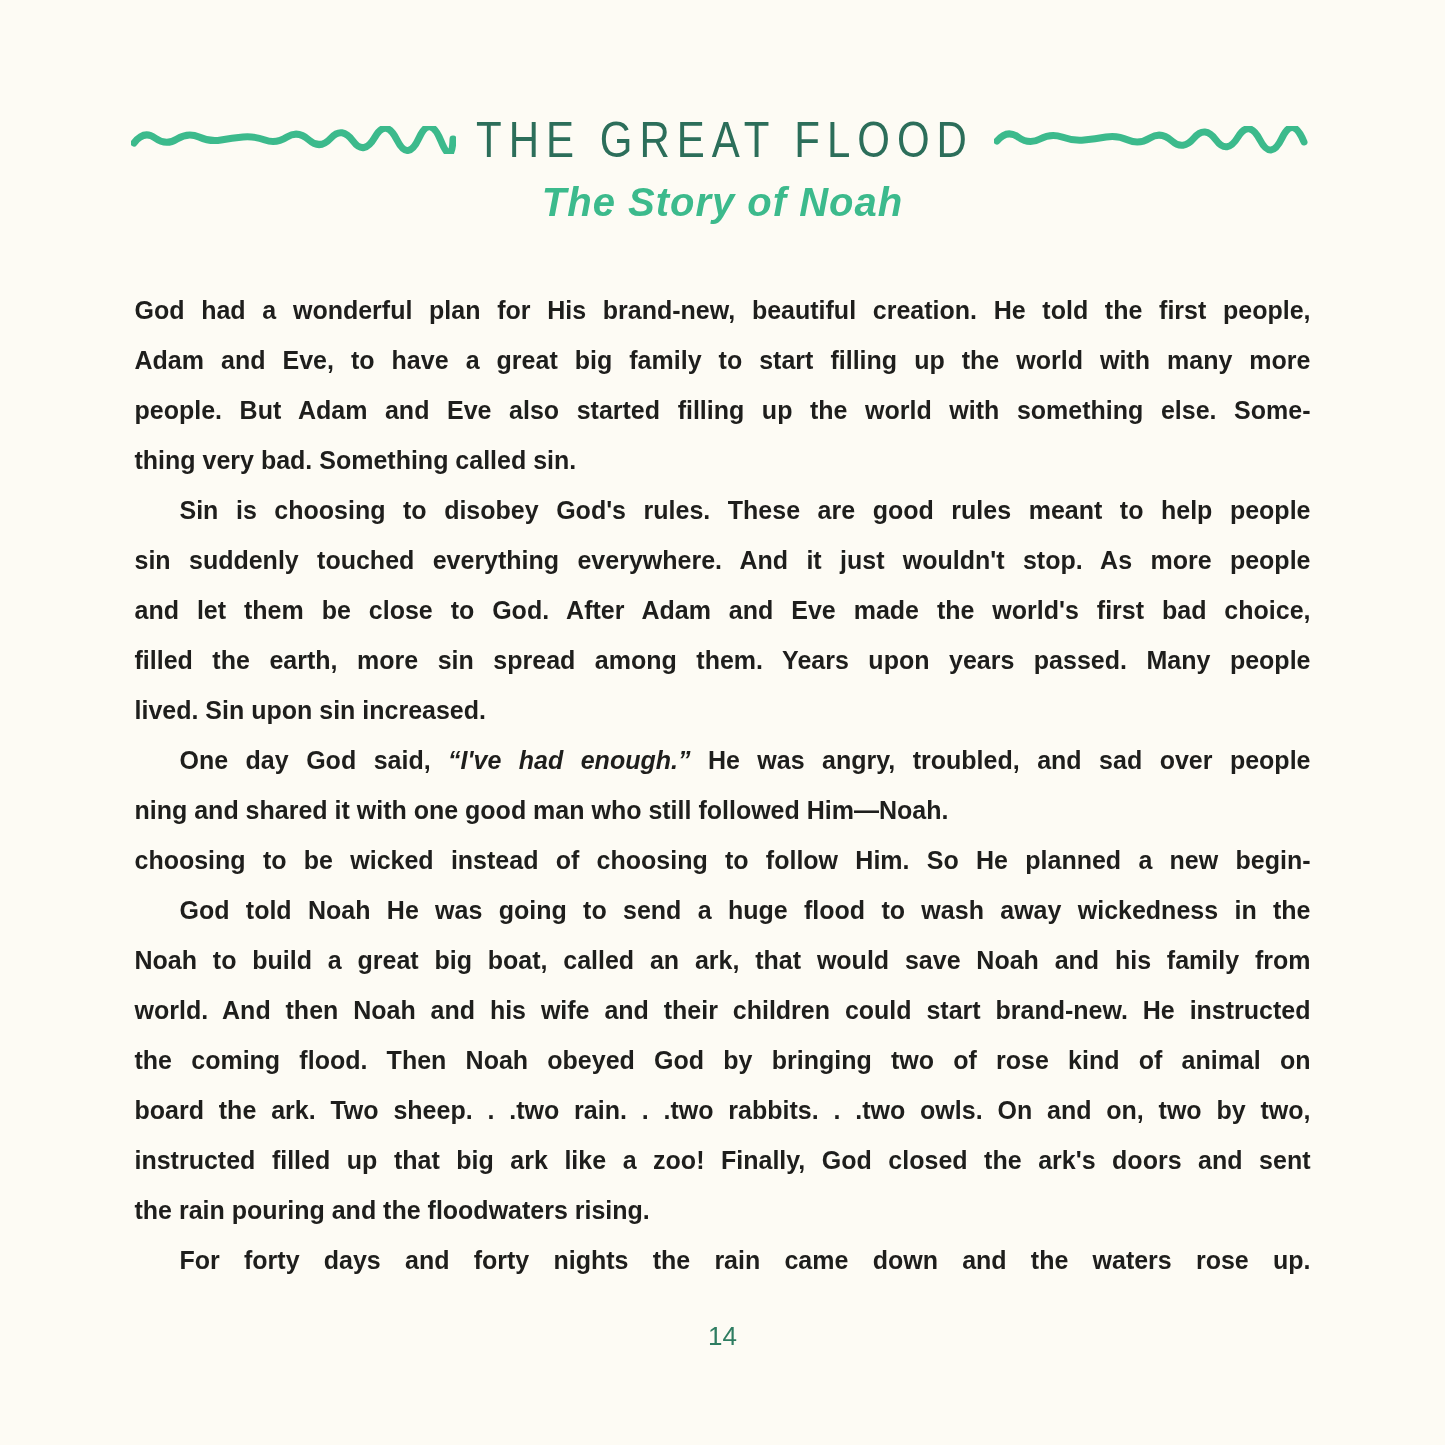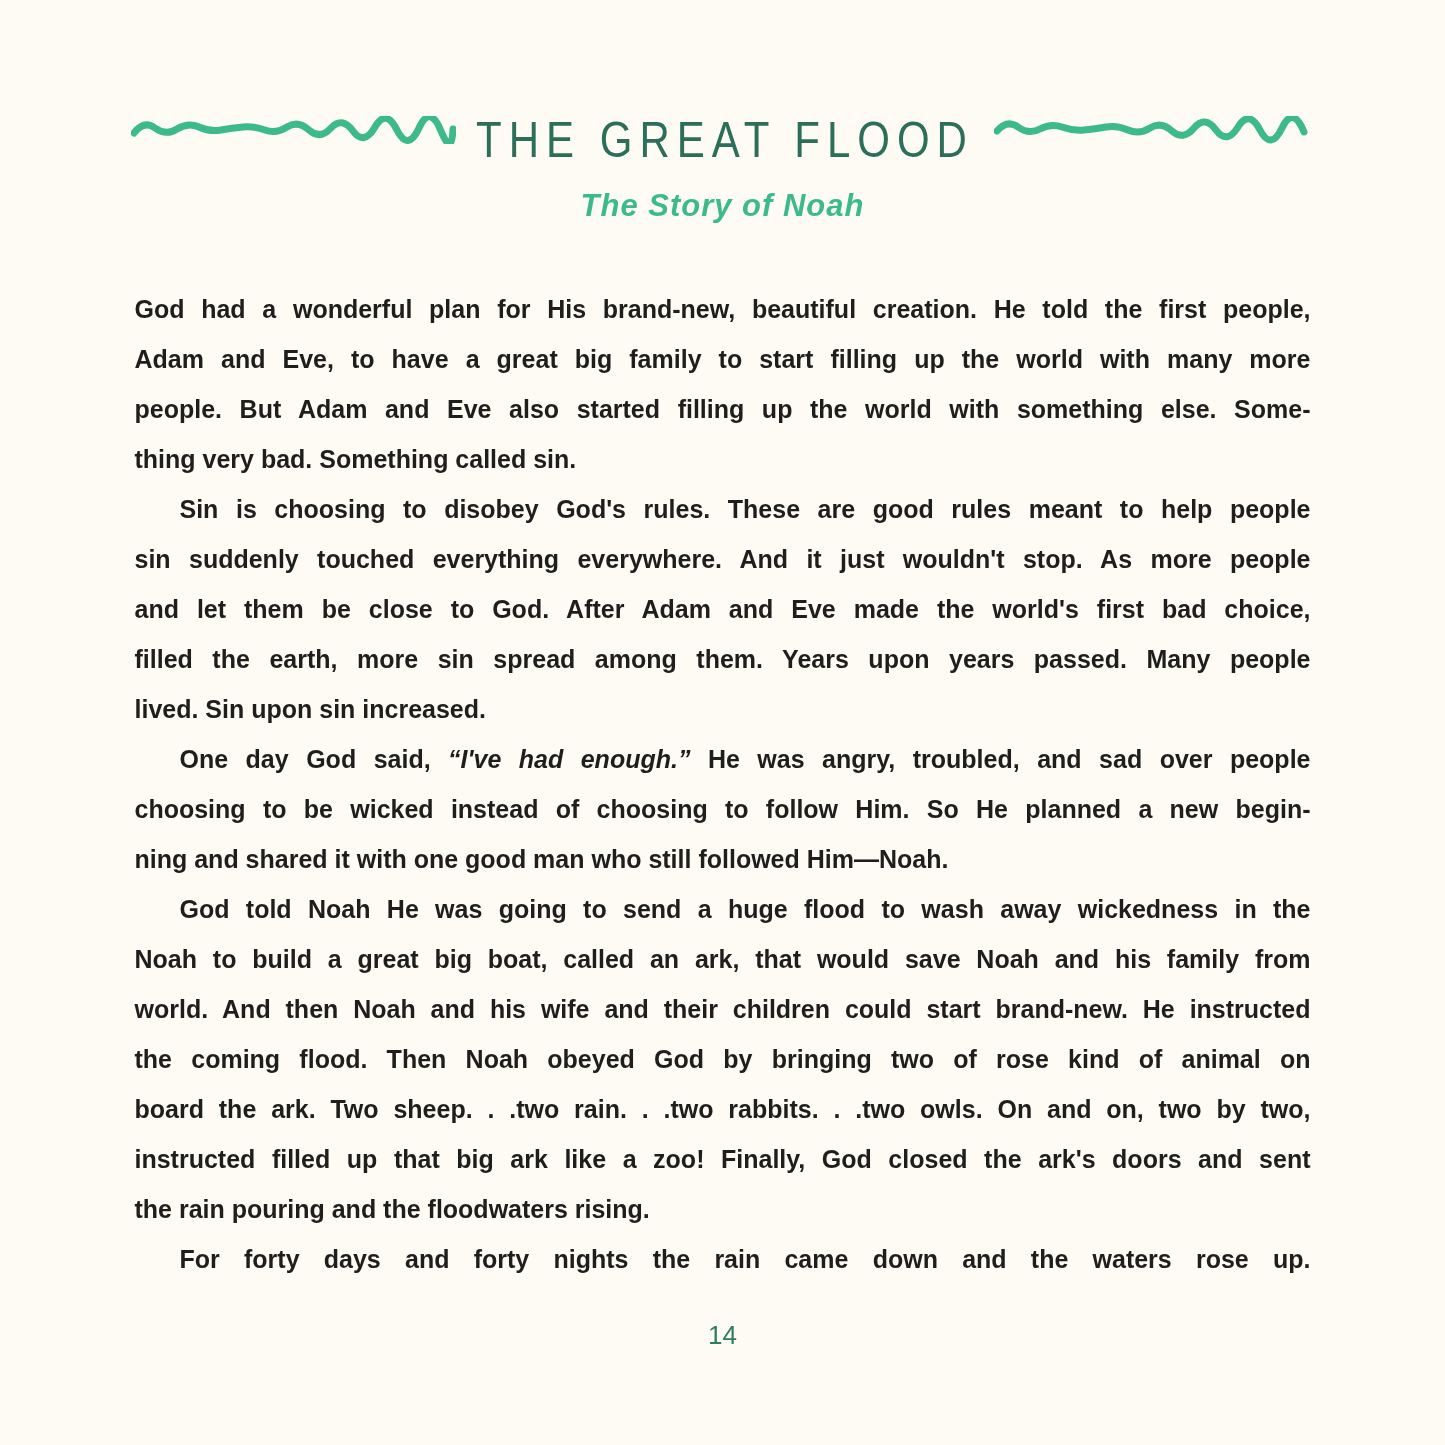--- a/index.html
+++ b/index.html
@@ -12,39 +12,39 @@
   .page {
     position: relative;
     width: 1445px;
     height: 1445px;
     overflow: hidden;
     background: var(--bg, #fdfbf4);
   }
   .chapter-header { margin-top: 116px; }
   .title-row {
     display: flex;
-    align-items: flex-start;
+    align-items: center;
     justify-content: center;
     gap: 20px;
   }
   .squiggle { color: var(--accent, #3cba8c); flex: 0 0 auto; }
   .chapter-title {
     font-size: 42px;
     font-weight: 500;
     letter-spacing: 7px;
     color: var(--title, #2c6e5a);
     white-space: nowrap;
     transform: scaleY(1.18);
   }
   .chapter-subtitle {
-    margin-top: 24px;
+    margin-top: 16px;
     text-align: center;
     font-style: italic;
     font-weight: bold;
-    font-size: 31px;
+    font-size: 40px;
     letter-spacing: 1px;
     color: var(--accent, #3cba8c);
   }
   .body-text {
     width: 1176px;
     margin: 60px auto 0 auto;
     font-size: 25px;
     line-height: 50px;
     font-weight: bold;
   }
@@ -86,22 +86,22 @@
       <div class="line"><span>God had a wonderful plan for His brand-new, beautiful creation. He told the first people,</span></div>
       <div class="line"><span>Adam and Eve, to have a great big family to start filling up the world with many more</span></div>
       <div class="line"><span>people. But Adam and Eve also started filling up the world with something else. Some-</span></div>
       <div class="line last"><span>thing very bad. Something called sin.</span></div>
       <div class="line indent"><span>Sin is choosing to disobey God's rules. These are good rules meant to help people</span></div>
       <div class="line"><span>sin suddenly touched everything everywhere. And it just wouldn't stop. As more people</span></div>
       <div class="line"><span>and let them be close to God. After Adam and Eve made the world's first bad choice,</span></div>
       <div class="line"><span>filled the earth, more sin spread among them. Years upon years passed. Many people</span></div>
       <div class="line last"><span>lived. Sin upon sin increased.</span></div>
       <div class="line indent"><span>One day God said, </span><span class="it">“I've had enough.”</span><span> He was angry, troubled, and sad over people</span></div>
+      <div class="line last"><span>ning and shared it with one good man who still followed Him—Noah.</span></div>
       <div class="line"><span>choosing to be wicked instead of choosing to follow Him. So He planned a new begin-</span></div>
-      <div class="line last"><span>ning and shared it with one good man who still followed Him—Noah.</span></div>
       <div class="line indent"><span>God told Noah He was going to send a huge flood to wash away wickedness in the</span></div>
       <div class="line"><span>Noah to build a great big boat, called an ark, that would save Noah and his family from</span></div>
       <div class="line"><span>world. And then Noah and his wife and their children could start brand-new. He instructed</span></div>
       <div class="line"><span>the coming flood. Then Noah obeyed God by bringing two of rose kind of animal on</span></div>
       <div class="line"><span>board the ark. Two sheep. . .two rain. . .two rabbits. . .two owls. On and on, two by two,</span></div>
       <div class="line"><span>instructed filled up that big ark like a zoo! Finally, God closed the ark's doors and sent</span></div>
       <div class="line last"><span>the rain pouring and the floodwaters rising.</span></div>
       <div class="line indent"><span>For forty days and forty nights the rain came down and the waters rose up.</span></div>
     </main>
 

